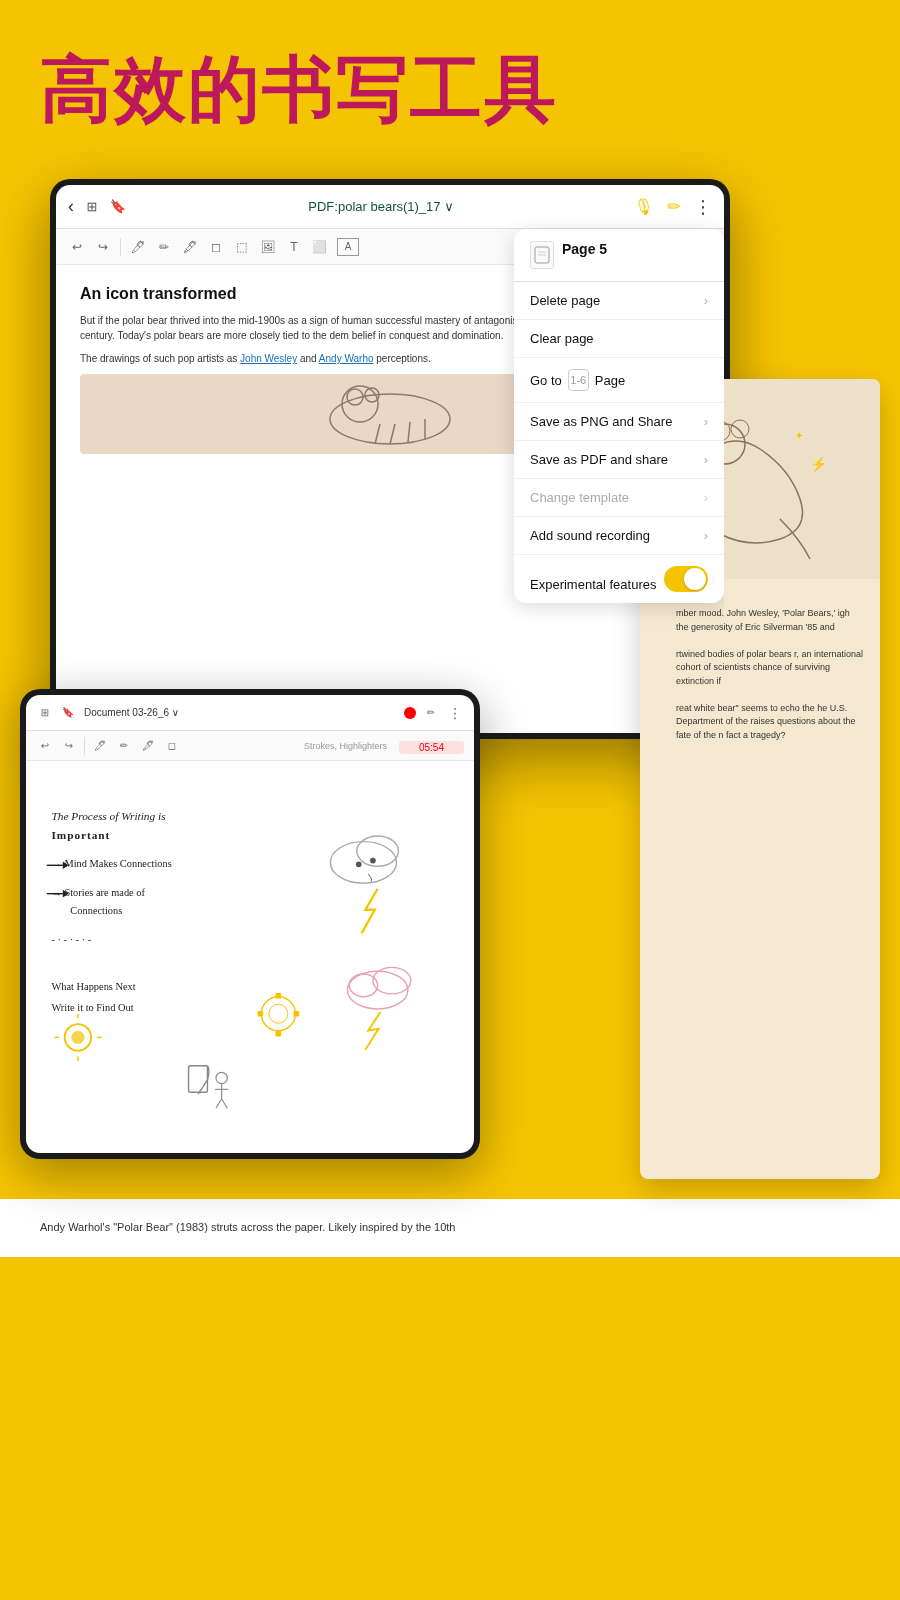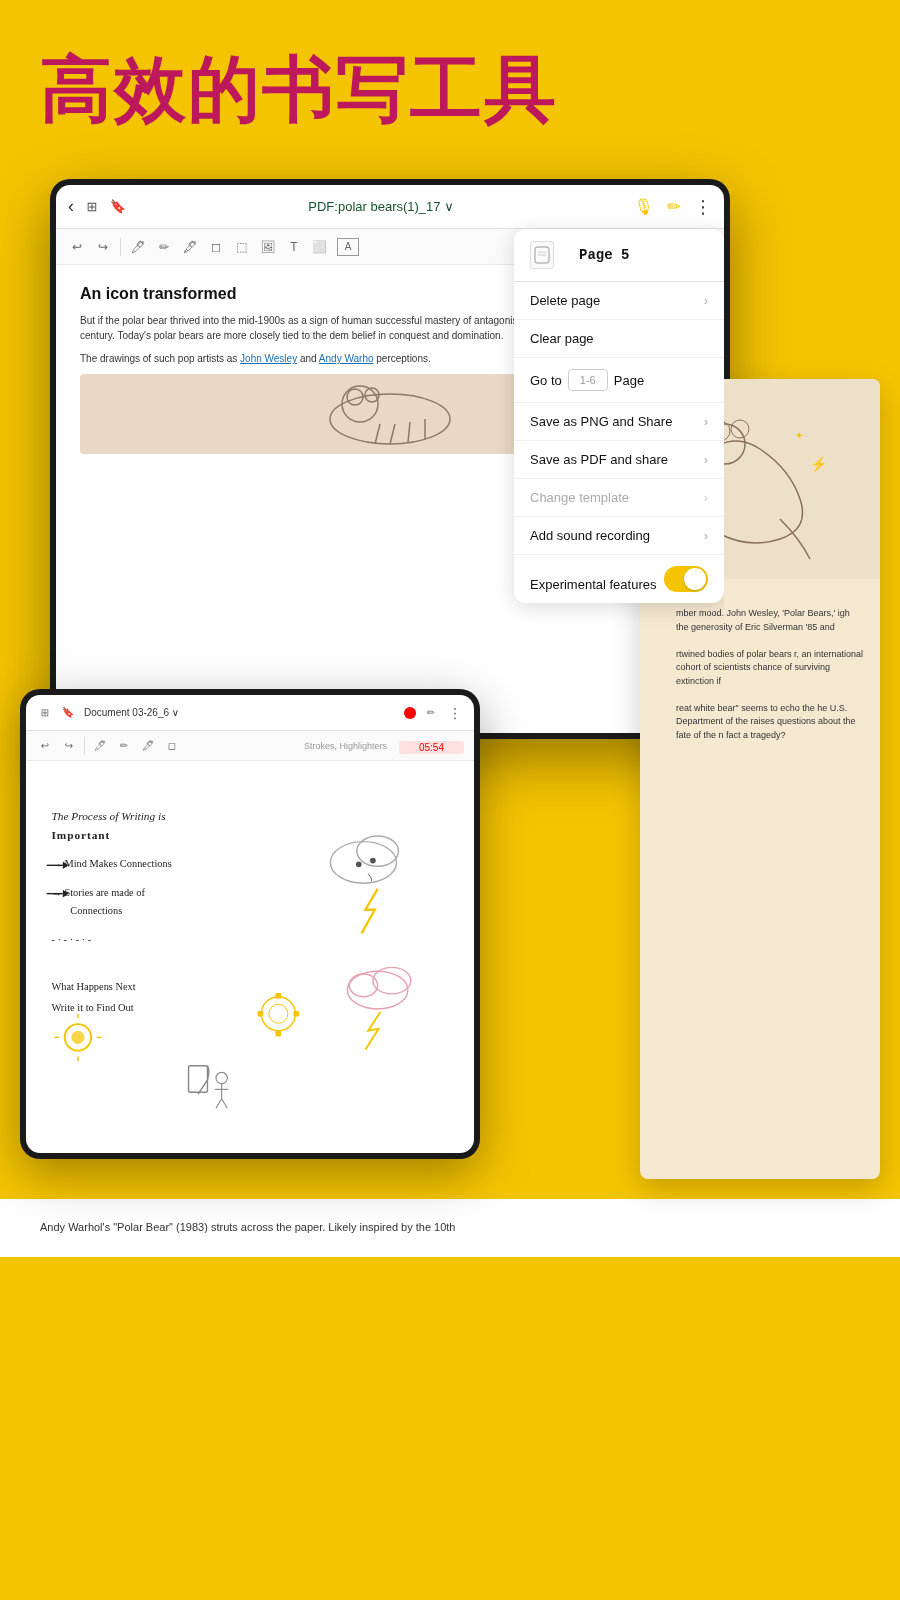--- a/index.html
+++ b/index.html
@@ -187,25 +187,24 @@
       right: 0;
       width: 210px;
       background: #fff;
       border-radius: 12px;
       box-shadow: 0 4px 20px rgba(0,0,0,0.15);
       overflow: hidden;
       z-index: 10;
     }
     .menu-header {
       display: flex;
-      align-items: center;
+      align-items: flex-start;
       padding: 12px 16px;
       border-bottom: 1px solid #e0e0e0;
-      gap: 25px;
-      font-family: Liberation Mono, monospace;
+      gap: 8px;
     }
     .menu-page-icon {
       width: 24px;
       height: 28px;
       background: #fafafa;
       border: 1px solid #ddd;
       border-radius: 3px;
       display: flex;
       align-items: center;
       justify-content: center;
@@ -234,21 +233,21 @@
     }
     .menu-item-label.disabled {
       color: #aaa;
     }
     .menu-item-goto {
       display: flex;
       align-items: center;
       gap: 6px;
     }
     .goto-input {
-      width: 40px;
+      width: 21px;
       height: 22px;
       border: 1px solid #ccc;
       border-radius: 4px;
       font-size: 11px;
       text-align: center;
       color: #999;
     }
     .goto-label {
       font-size: 13px;
       color: #111;

